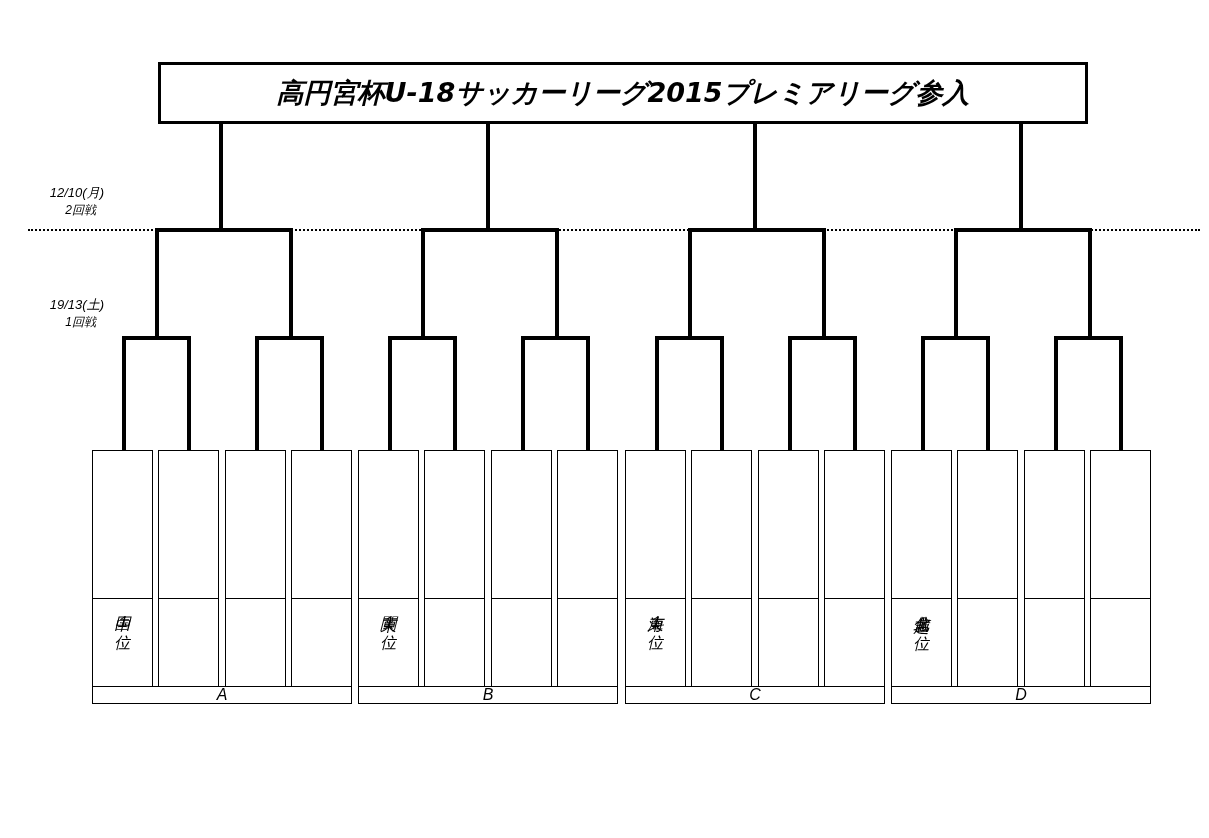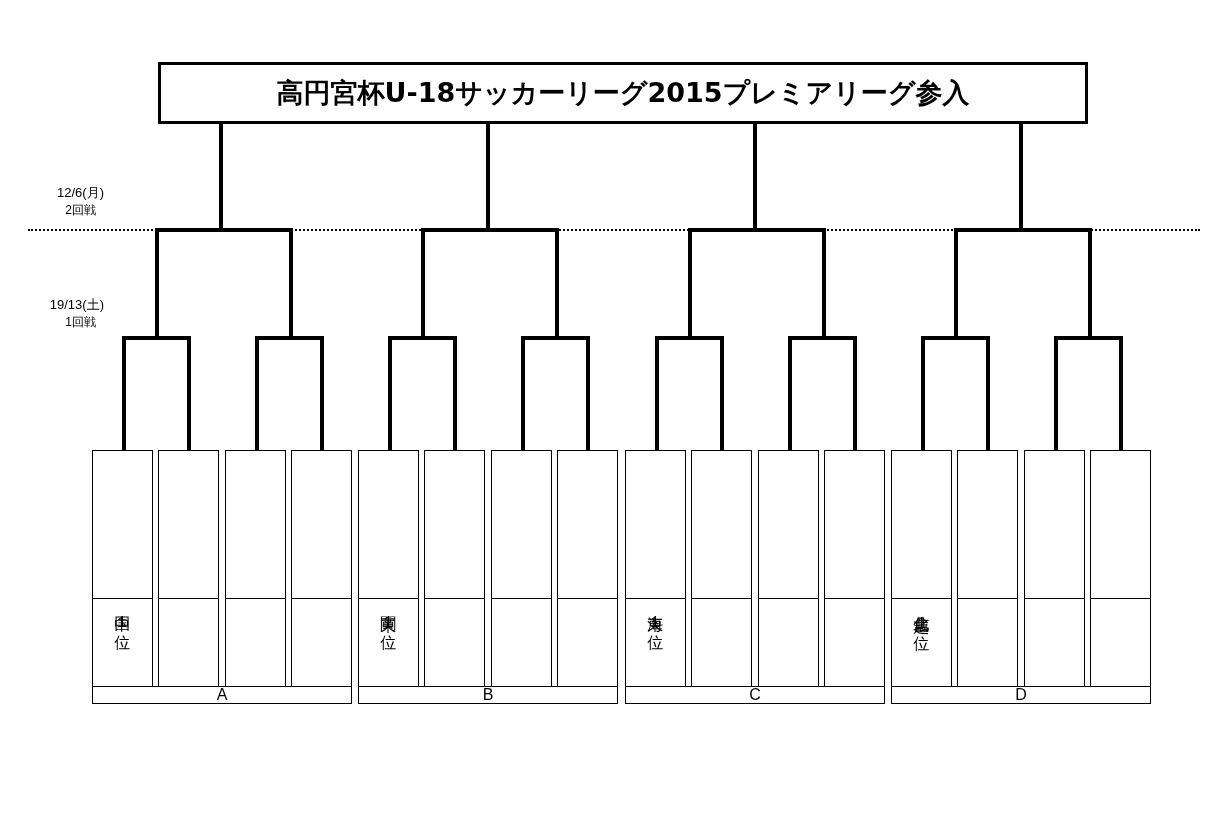--- a/index.html
+++ b/index.html
@@ -2,21 +2,21 @@
 <html><head>
 <meta charset="utf-8">
 <style>
   html,body{margin:0;padding:0;background:#ffffff;}
   body{
     width:1209px;height:838px;
     font-family:"Liberation Sans","DejaVu Sans",sans-serif;
     color:#000;
     overflow:hidden;
   }
-  #stage{position:relative;width:1209px;height:838px;}
+  #stage{position:relative;width:1209px;height:838px;font-style:italic;}
 
   
   .title-box{
     position:absolute;
     left:158px; top:62px;
     width:930px; height:62px;
     border:3px solid #000;
     background:#fff;
     display:flex;align-items:center;justify-content:center;
     box-sizing:border-box;
@@ -99,21 +99,21 @@
 
 <div id="stage">
 
   <div class="title-box">
     <span class="title-text">高円宮杯U-18サッカーリーグ2015プレミアリーグ参入</span>
   </div>
 
   <div class="dotline"></div>
 
   <div class="round-label" style="left:0px;top:184px;width:104px;">
-    <span class="d">12/6(月)</span>
+    <span class="d">12/10(月)</span>
     <span class="r">2回戦</span>
   </div>
   <div class="round-label" style="left:0px;top:296px;width:104px;">
     <span class="d">19/13(土)</span>
     <span class="r">1回戦</span>
   </div>
 
   <div class="vline" style="left:219px;top:124px;height:107px;"></div>
   <div class="vline" style="left:486px;top:124px;height:107px;"></div>
   <div class="vline" style="left:753px;top:124px;height:107px;"></div>

